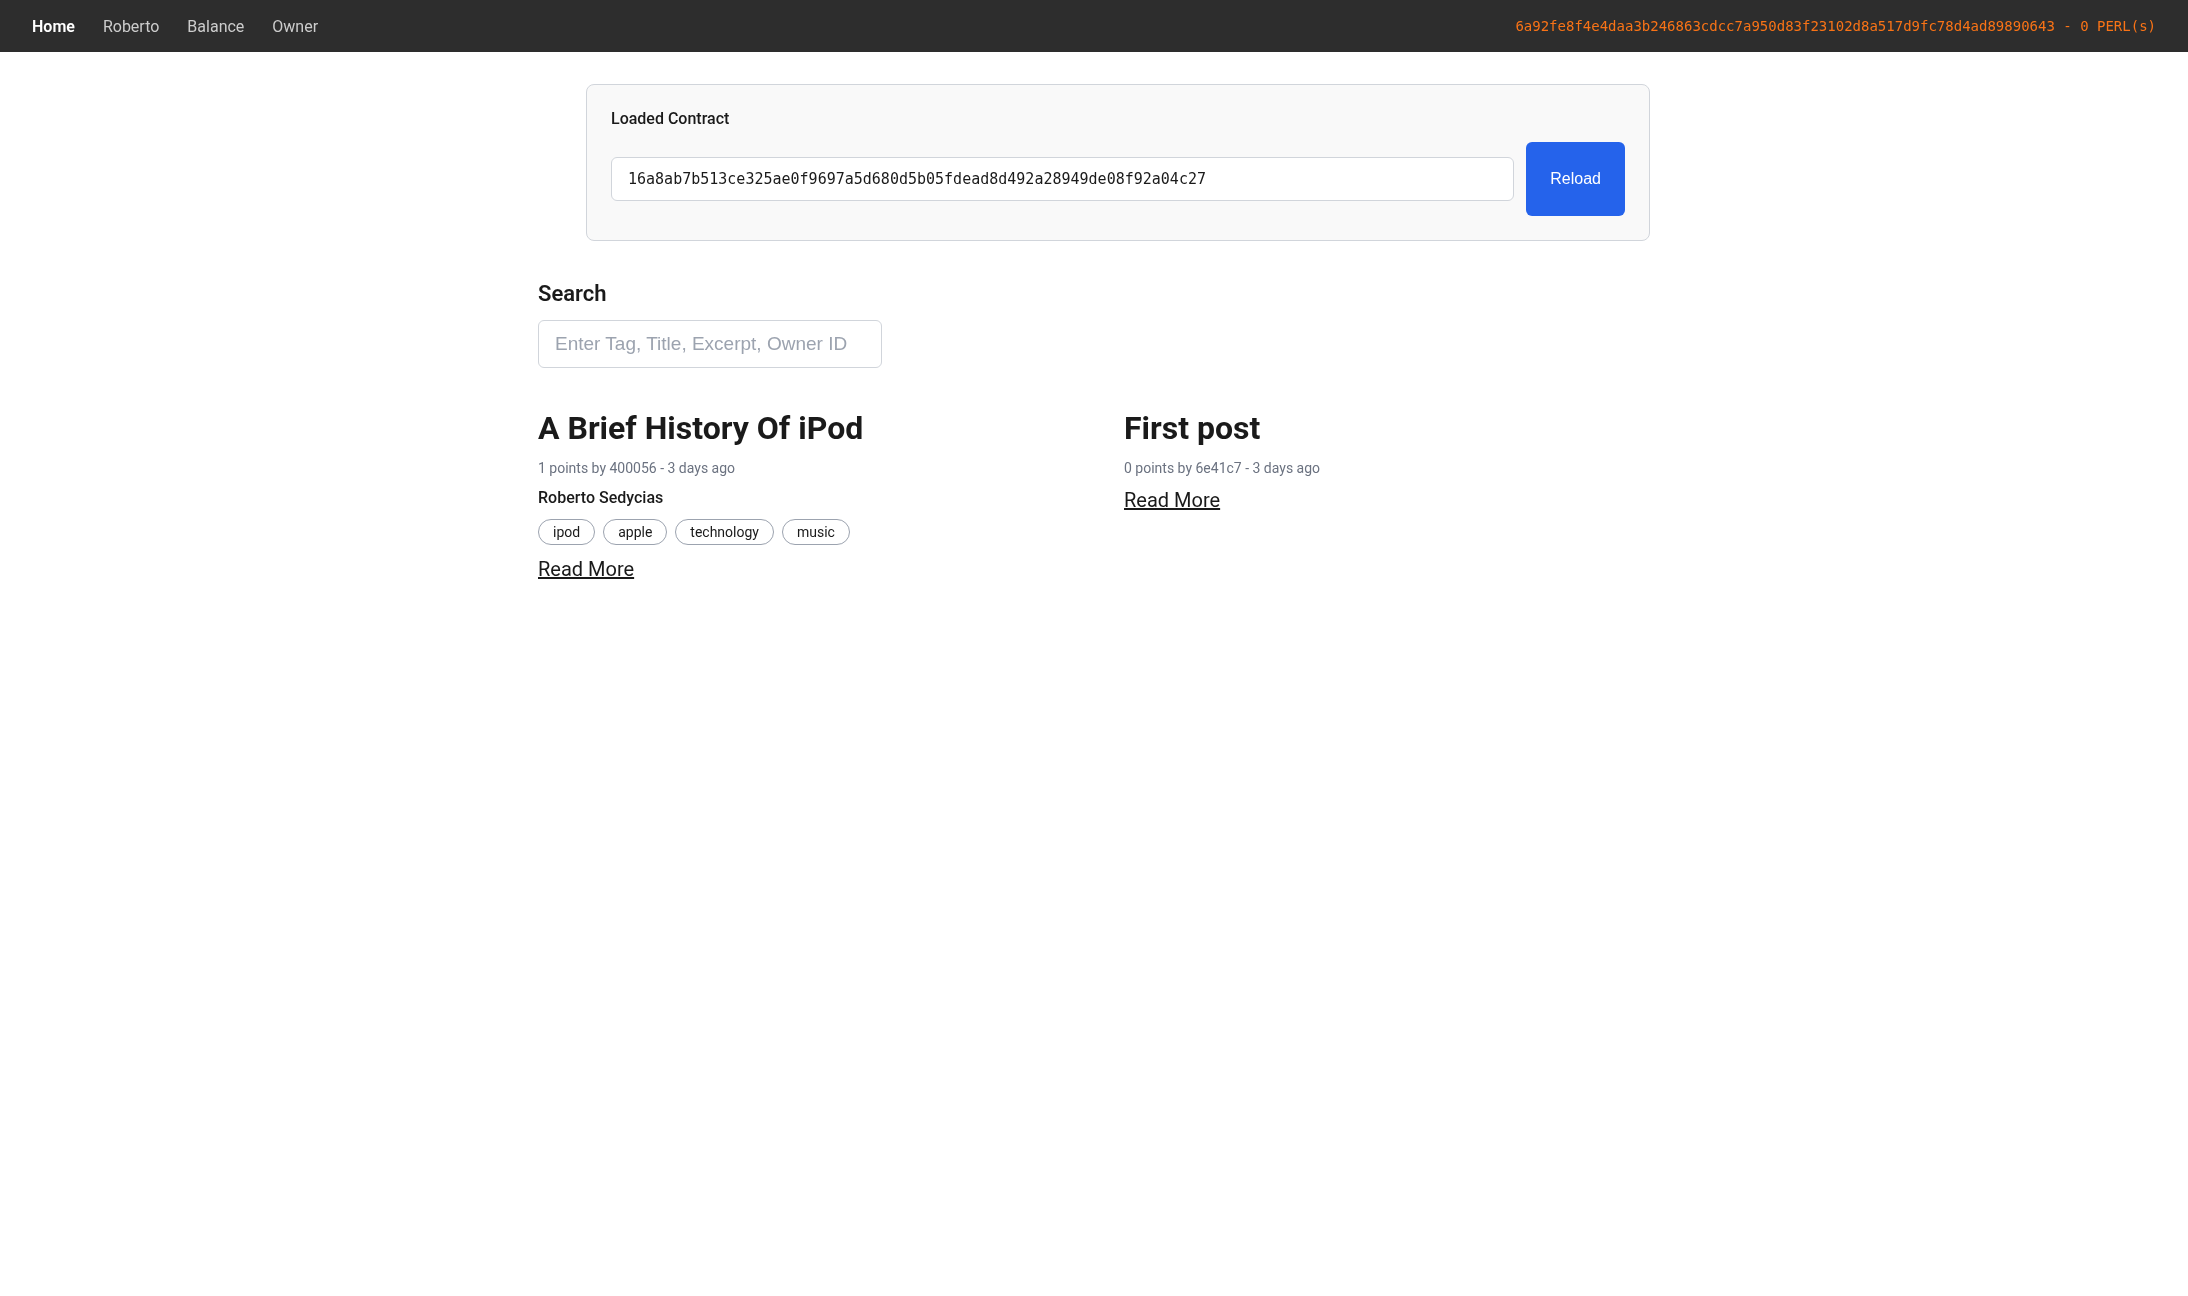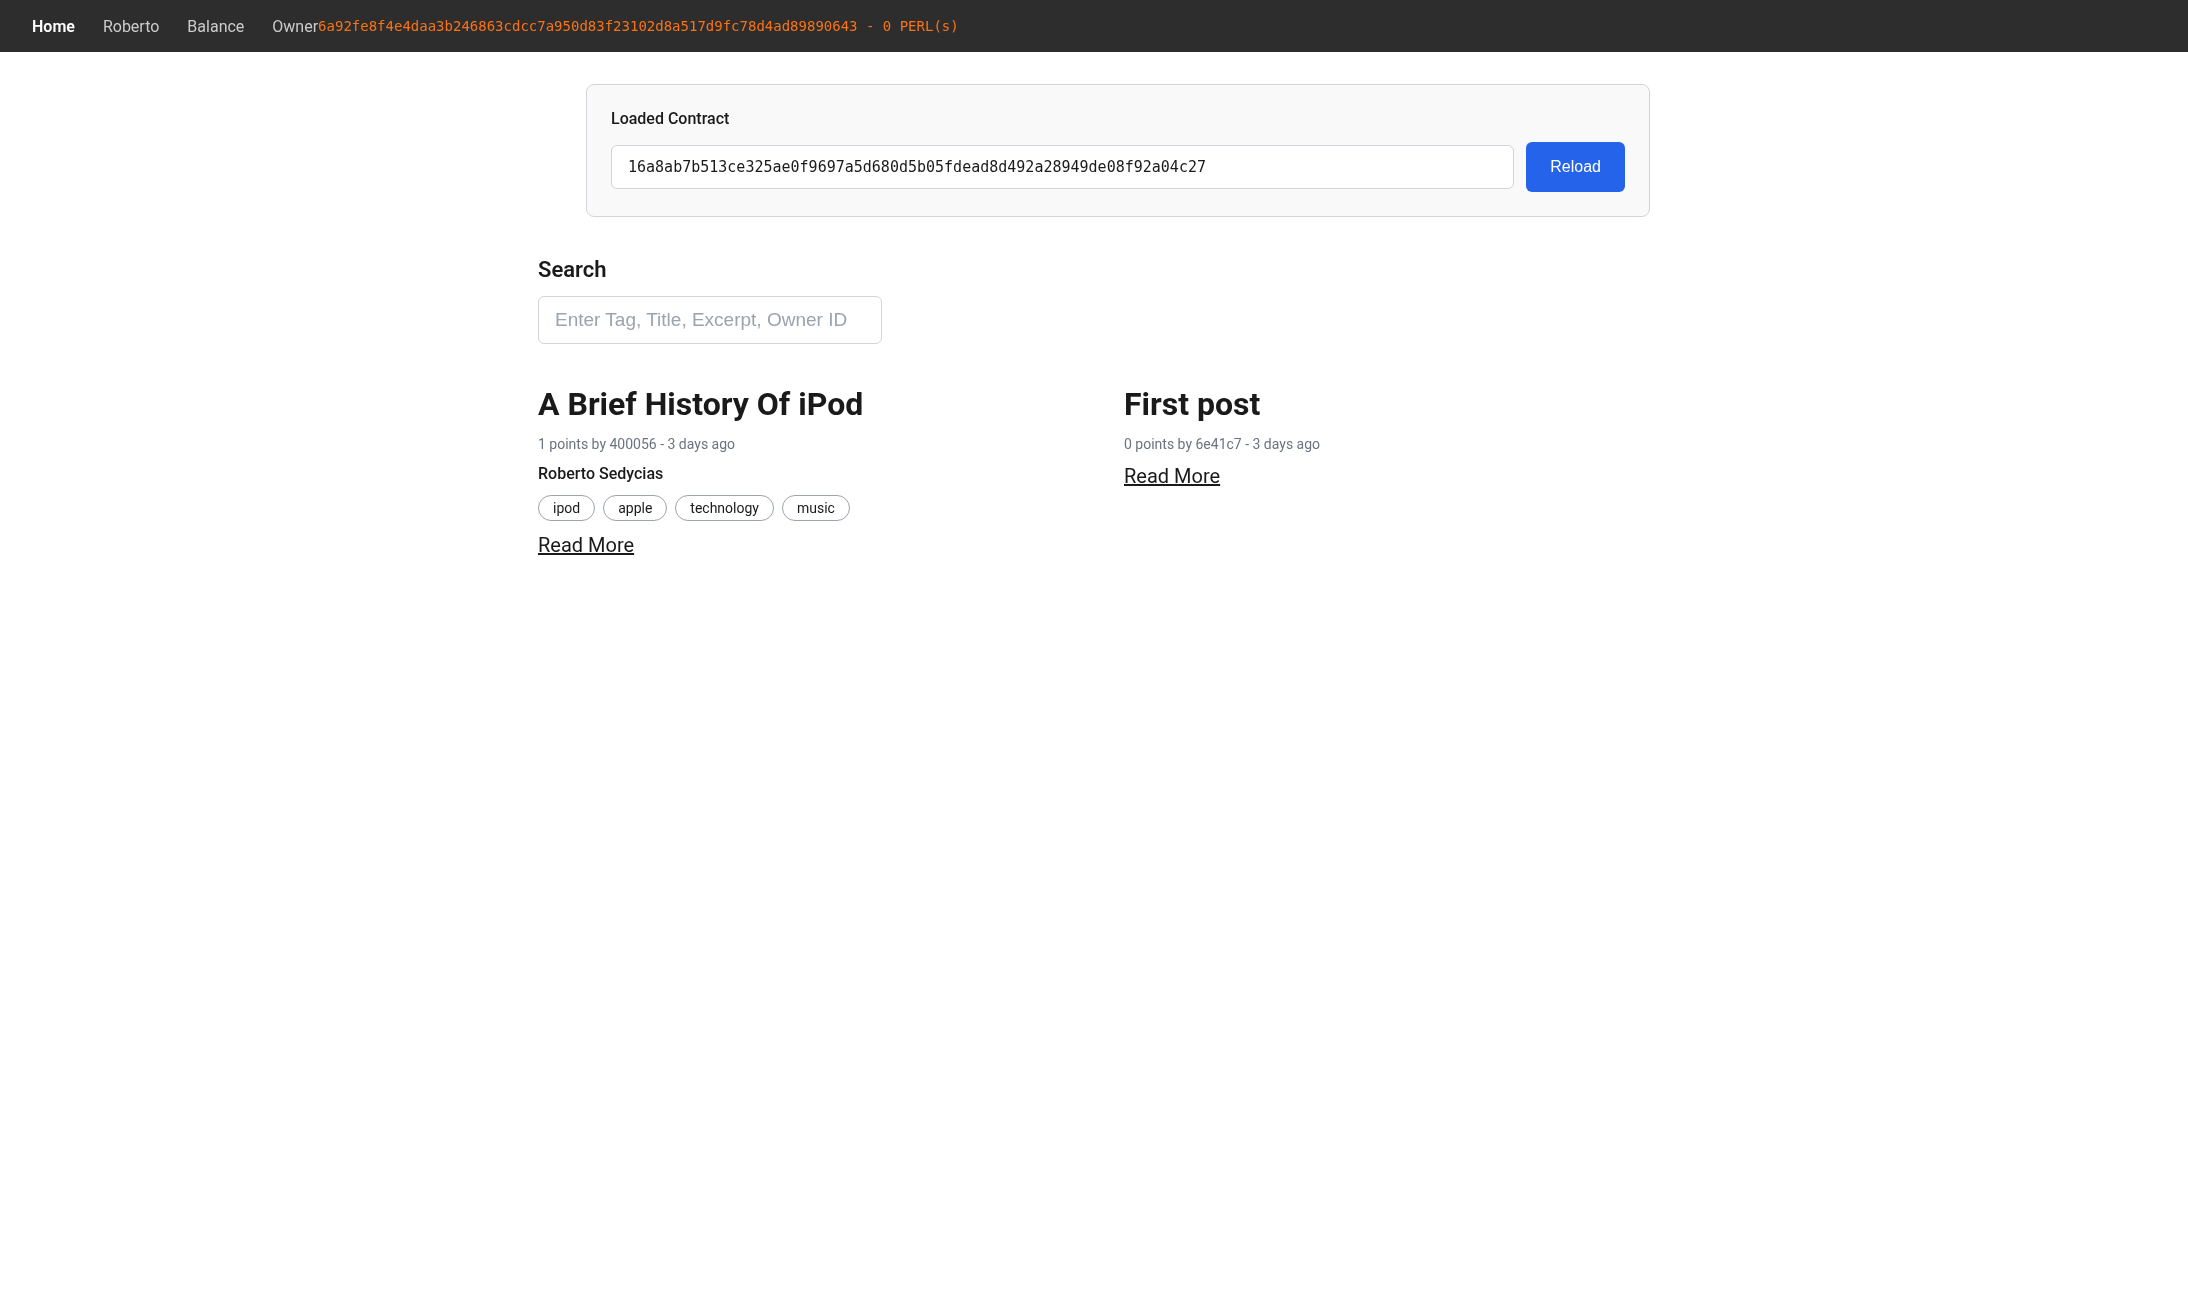--- a/index.html
+++ b/index.html
@@ -12,21 +12,21 @@
       font-family: -apple-system, BlinkMacSystemFont, "Segoe UI", Roboto, Helvetica, Arial, sans-serif;
       background: #ffffff;
       color: #1a1a1a;
     }
 
     
     nav {
       background: #2d2d2d;
       display: flex;
       align-items: center;
-      justify-content: flex-start;
+      justify-content: space-between;
       padding: 0 32px;
       height: 52px;
     }
 
     .nav-links {
       display: flex;
       gap: 28px;
       align-items: center;
     }
 
@@ -87,21 +87,21 @@
       font-family: monospace;
       color: #1a1a1a;
       background: #ffffff;
     }
 
     .reload-button {
       background: #2563eb;
       color: #ffffff;
       border: none;
       border-radius: 6px;
-      padding: 16px 24px;
+      padding: 28px 24px;
       font-size: 16px;
       font-weight: 500;
       cursor: pointer;
       white-space: nowrap;
     }
 
     
     .search-section {
       margin-bottom: 40px;
     }

